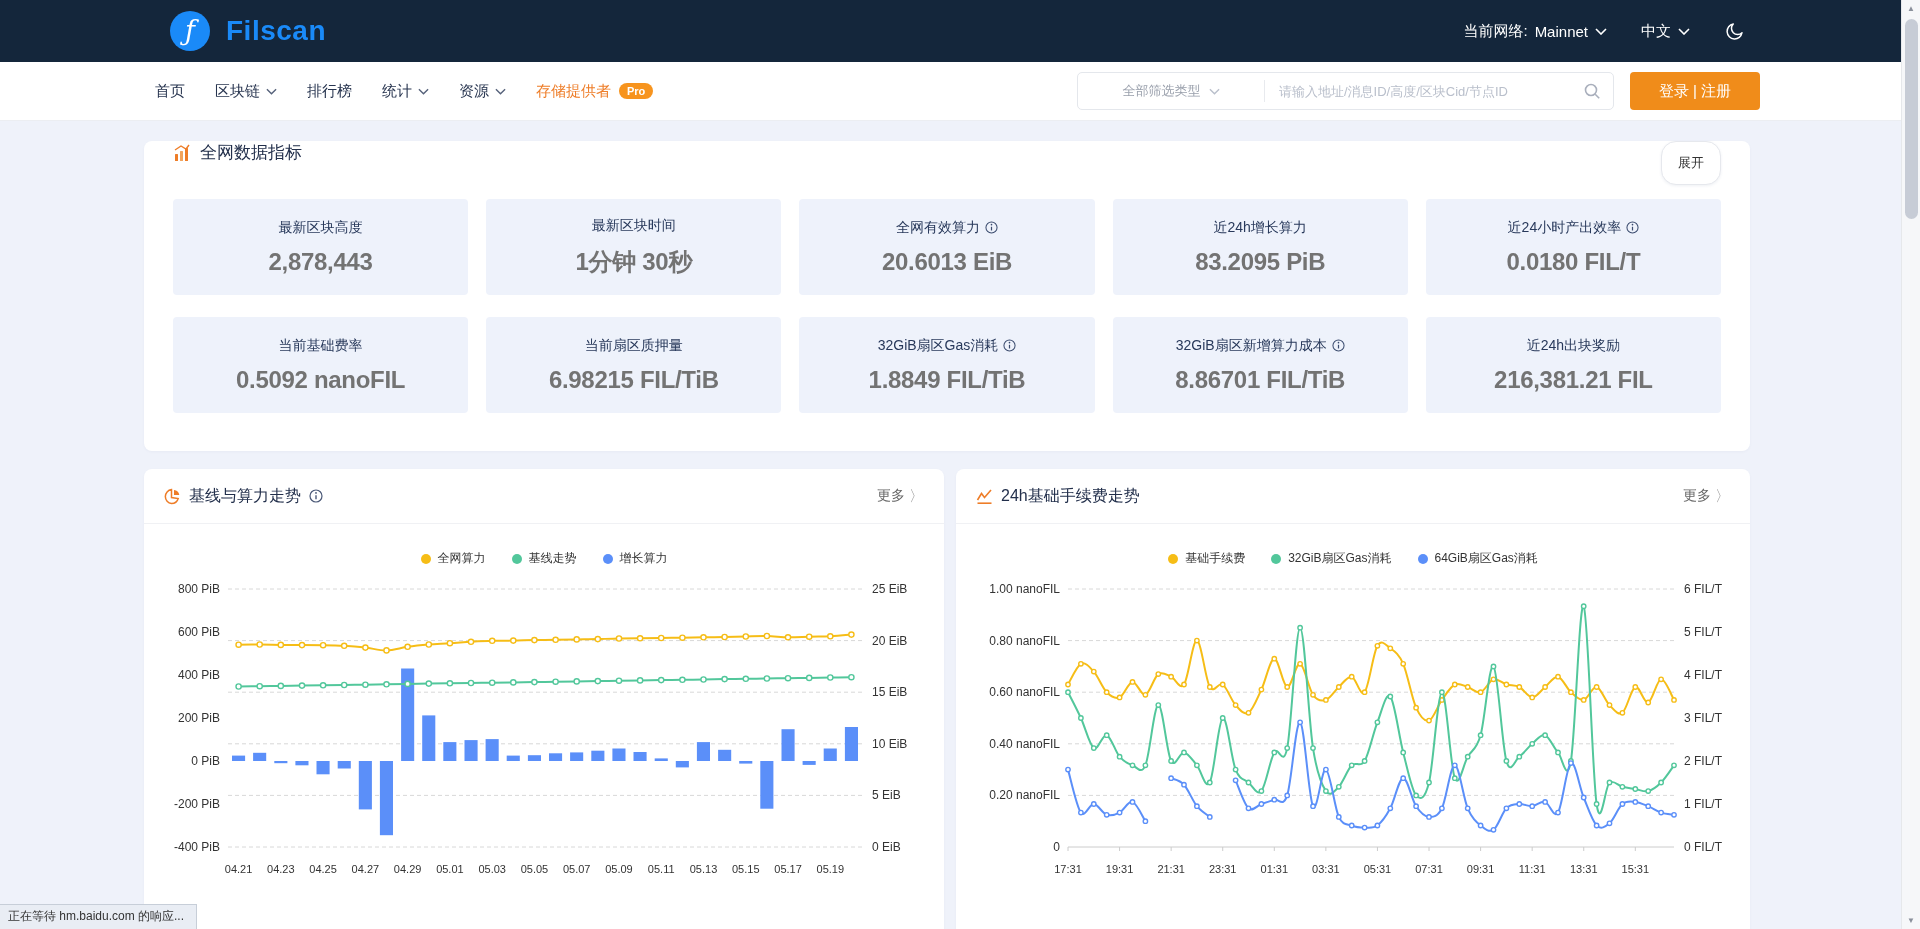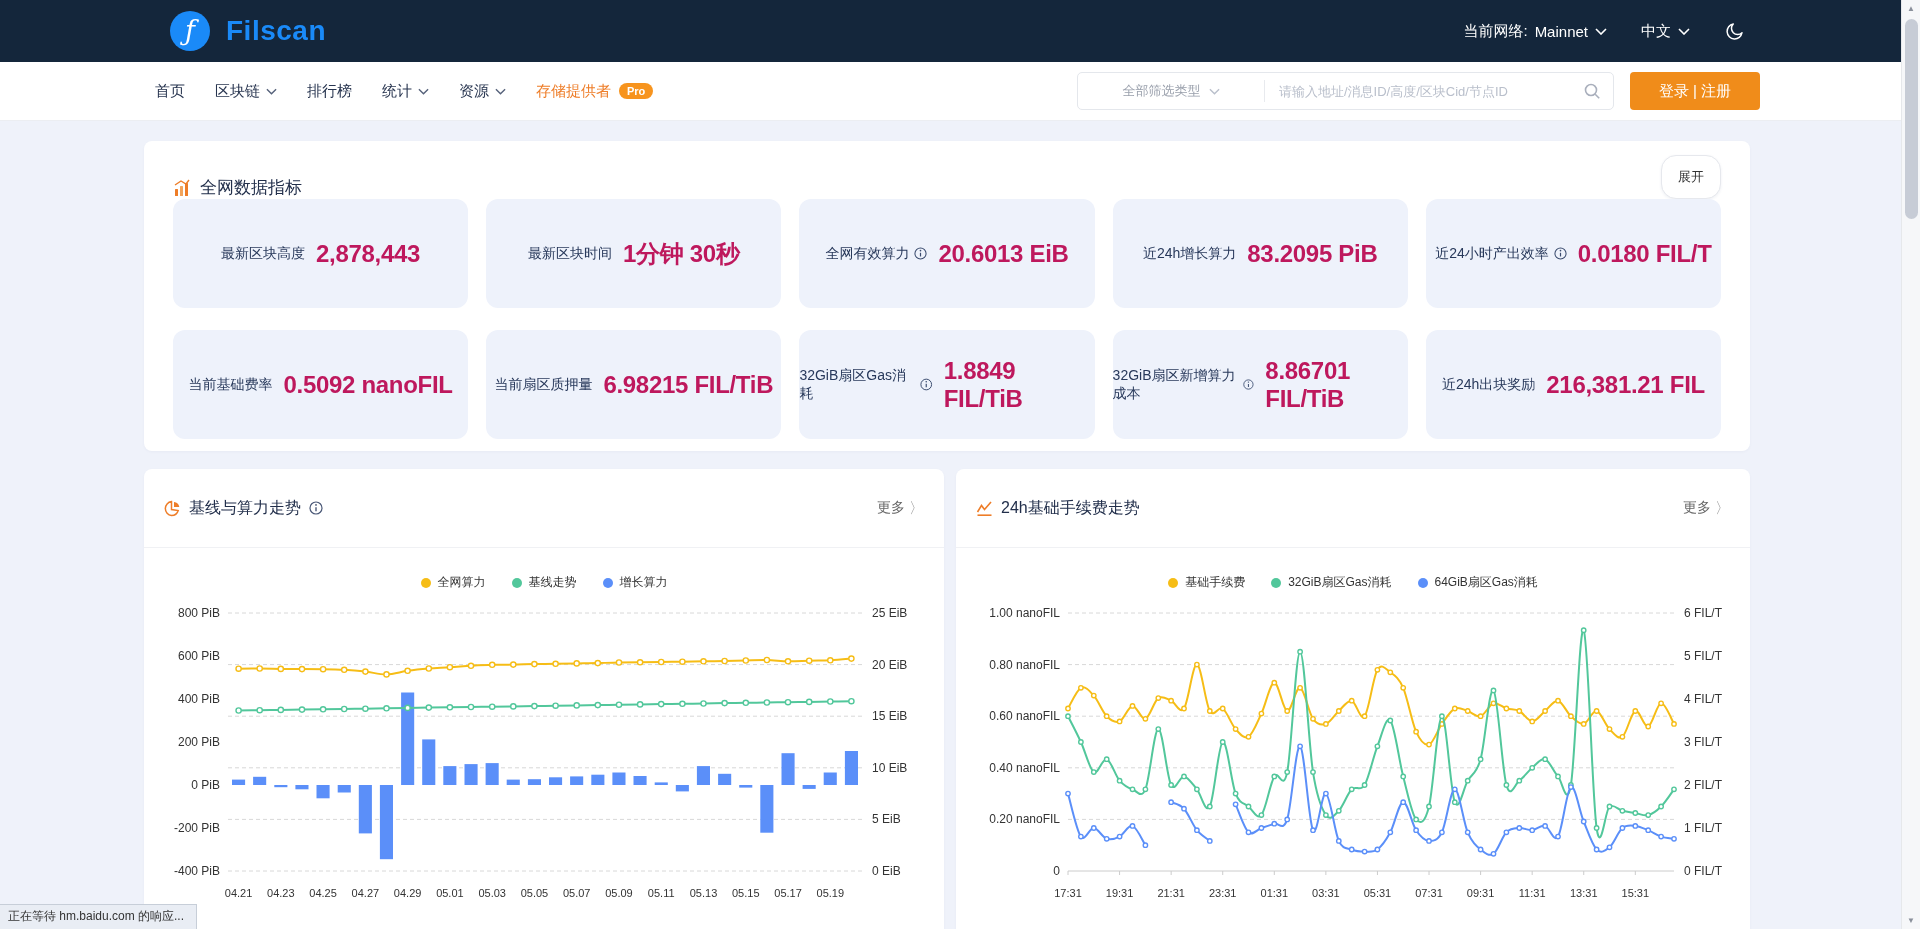--- a/index.html
+++ b/index.html
@@ -26,33 +26,33 @@
   .filter-select{width:186px;display:flex;align-items:center;justify-content:center;gap:8px;color:#9AA0AC;font-size:13px;cursor:pointer;}
   .vdiv{width:1px;height:22px;background:#E8EAEE;}
   .search-box input{flex:1;border:none;outline:none;font-size:13px;color:#333;padding:0 8px 0 14px;background:transparent;}
   .search-box input::placeholder{color:#B9BFCB;}
   .mag{margin-right:12px;cursor:pointer;}
   .login-btn{width:130px;height:38px;background:#F08C1A;color:#fff;border:none;border-radius:4px;font-size:15px;cursor:pointer;}
   
   .page{width:1606px;margin:0 0 0 144px;}
   .panel{background:#fff;border-radius:8px;box-shadow:0 1px 3px rgba(40,60,110,0.04);}
   .stats-panel{margin-top:20px;height:310px;box-sizing:border-box;padding:0 29px;}
-  .panel-head{height:58px;display:flex;align-items:flex-end;justify-content:space-between;}
+  .panel-head{height:58px;display:flex;align-items:flex-start;justify-content:space-between;}
   .panel-title{display:flex;align-items:center;gap:9px;font-size:17px;color:#222F4B;font-weight:500;}
   .expand-btn{background:#fff;border:1px solid #E6E8ED;border-radius:15px;padding:12px 16px;font-size:13px;color:#333;cursor:pointer;box-shadow:0 1px 3px rgba(40,60,110,0.08);}
   .cards{display:grid;grid-template-columns:repeat(5,1fr);gap:22px 18px;}
-  .stat-card{background:#EEF2FB;border-radius:12px;height:109px;display:flex;flex-direction:row;align-items:center;justify-content:center;gap:11px;}
+  .stat-card{background:#EEF2FB;border-radius:4px;height:96px;display:flex;flex-direction:column;align-items:center;justify-content:center;gap:11px;}
   .stat-label{font-size:14px;color:#28395B;display:flex;align-items:center;gap:5px;}
-  .stat-value{font-size:24px;font-weight:bold;color:#be185d;letter-spacing:-0.3px;}
+  .stat-value{font-size:24px;font-weight:bold;color:#737373;letter-spacing:-0.3px;}
   
   .charts-row{display:flex;gap:12px;margin-top:18px;}
   .chart-panel{height:520px;box-sizing:border-box;}
   .chart-panel.left{width:800px;}
   .chart-panel.right{width:794px;}
-  .chart-head{height:54px;display:flex;align-items:center;justify-content:space-between;padding:12px 20px;border-bottom:1px solid #F0F1F4;}
+  .chart-head{height:54px;display:flex;align-items:center;justify-content:space-between;padding:0 20px;border-bottom:1px solid #F0F1F4;}
   .chart-title{display:flex;align-items:center;gap:8px;font-size:16px;color:#222F4B;font-weight:500;}
   .more{display:flex;align-items:center;gap:4px;font-size:14px;color:#666;cursor:pointer;}
   .more .arr{font-size:15px;color:#999;}
   .legend{display:flex;justify-content:center;gap:26px;margin-top:26px;}
   .legend-item{display:flex;align-items:center;gap:7px;font-size:12px;color:#333;cursor:pointer;}
   .legend-dot{width:10px;height:10px;border-radius:50%;}
   .chart-wrap{padding:6px 20px 0 20px;}
   svg text{font-family:"Liberation Sans","DejaVu Sans",sans-serif;}
   
   .status-bar{position:fixed;left:0;bottom:0;background:#E9EDF4;border:1px solid #C7CED8;border-left:none;border-bottom:none;

